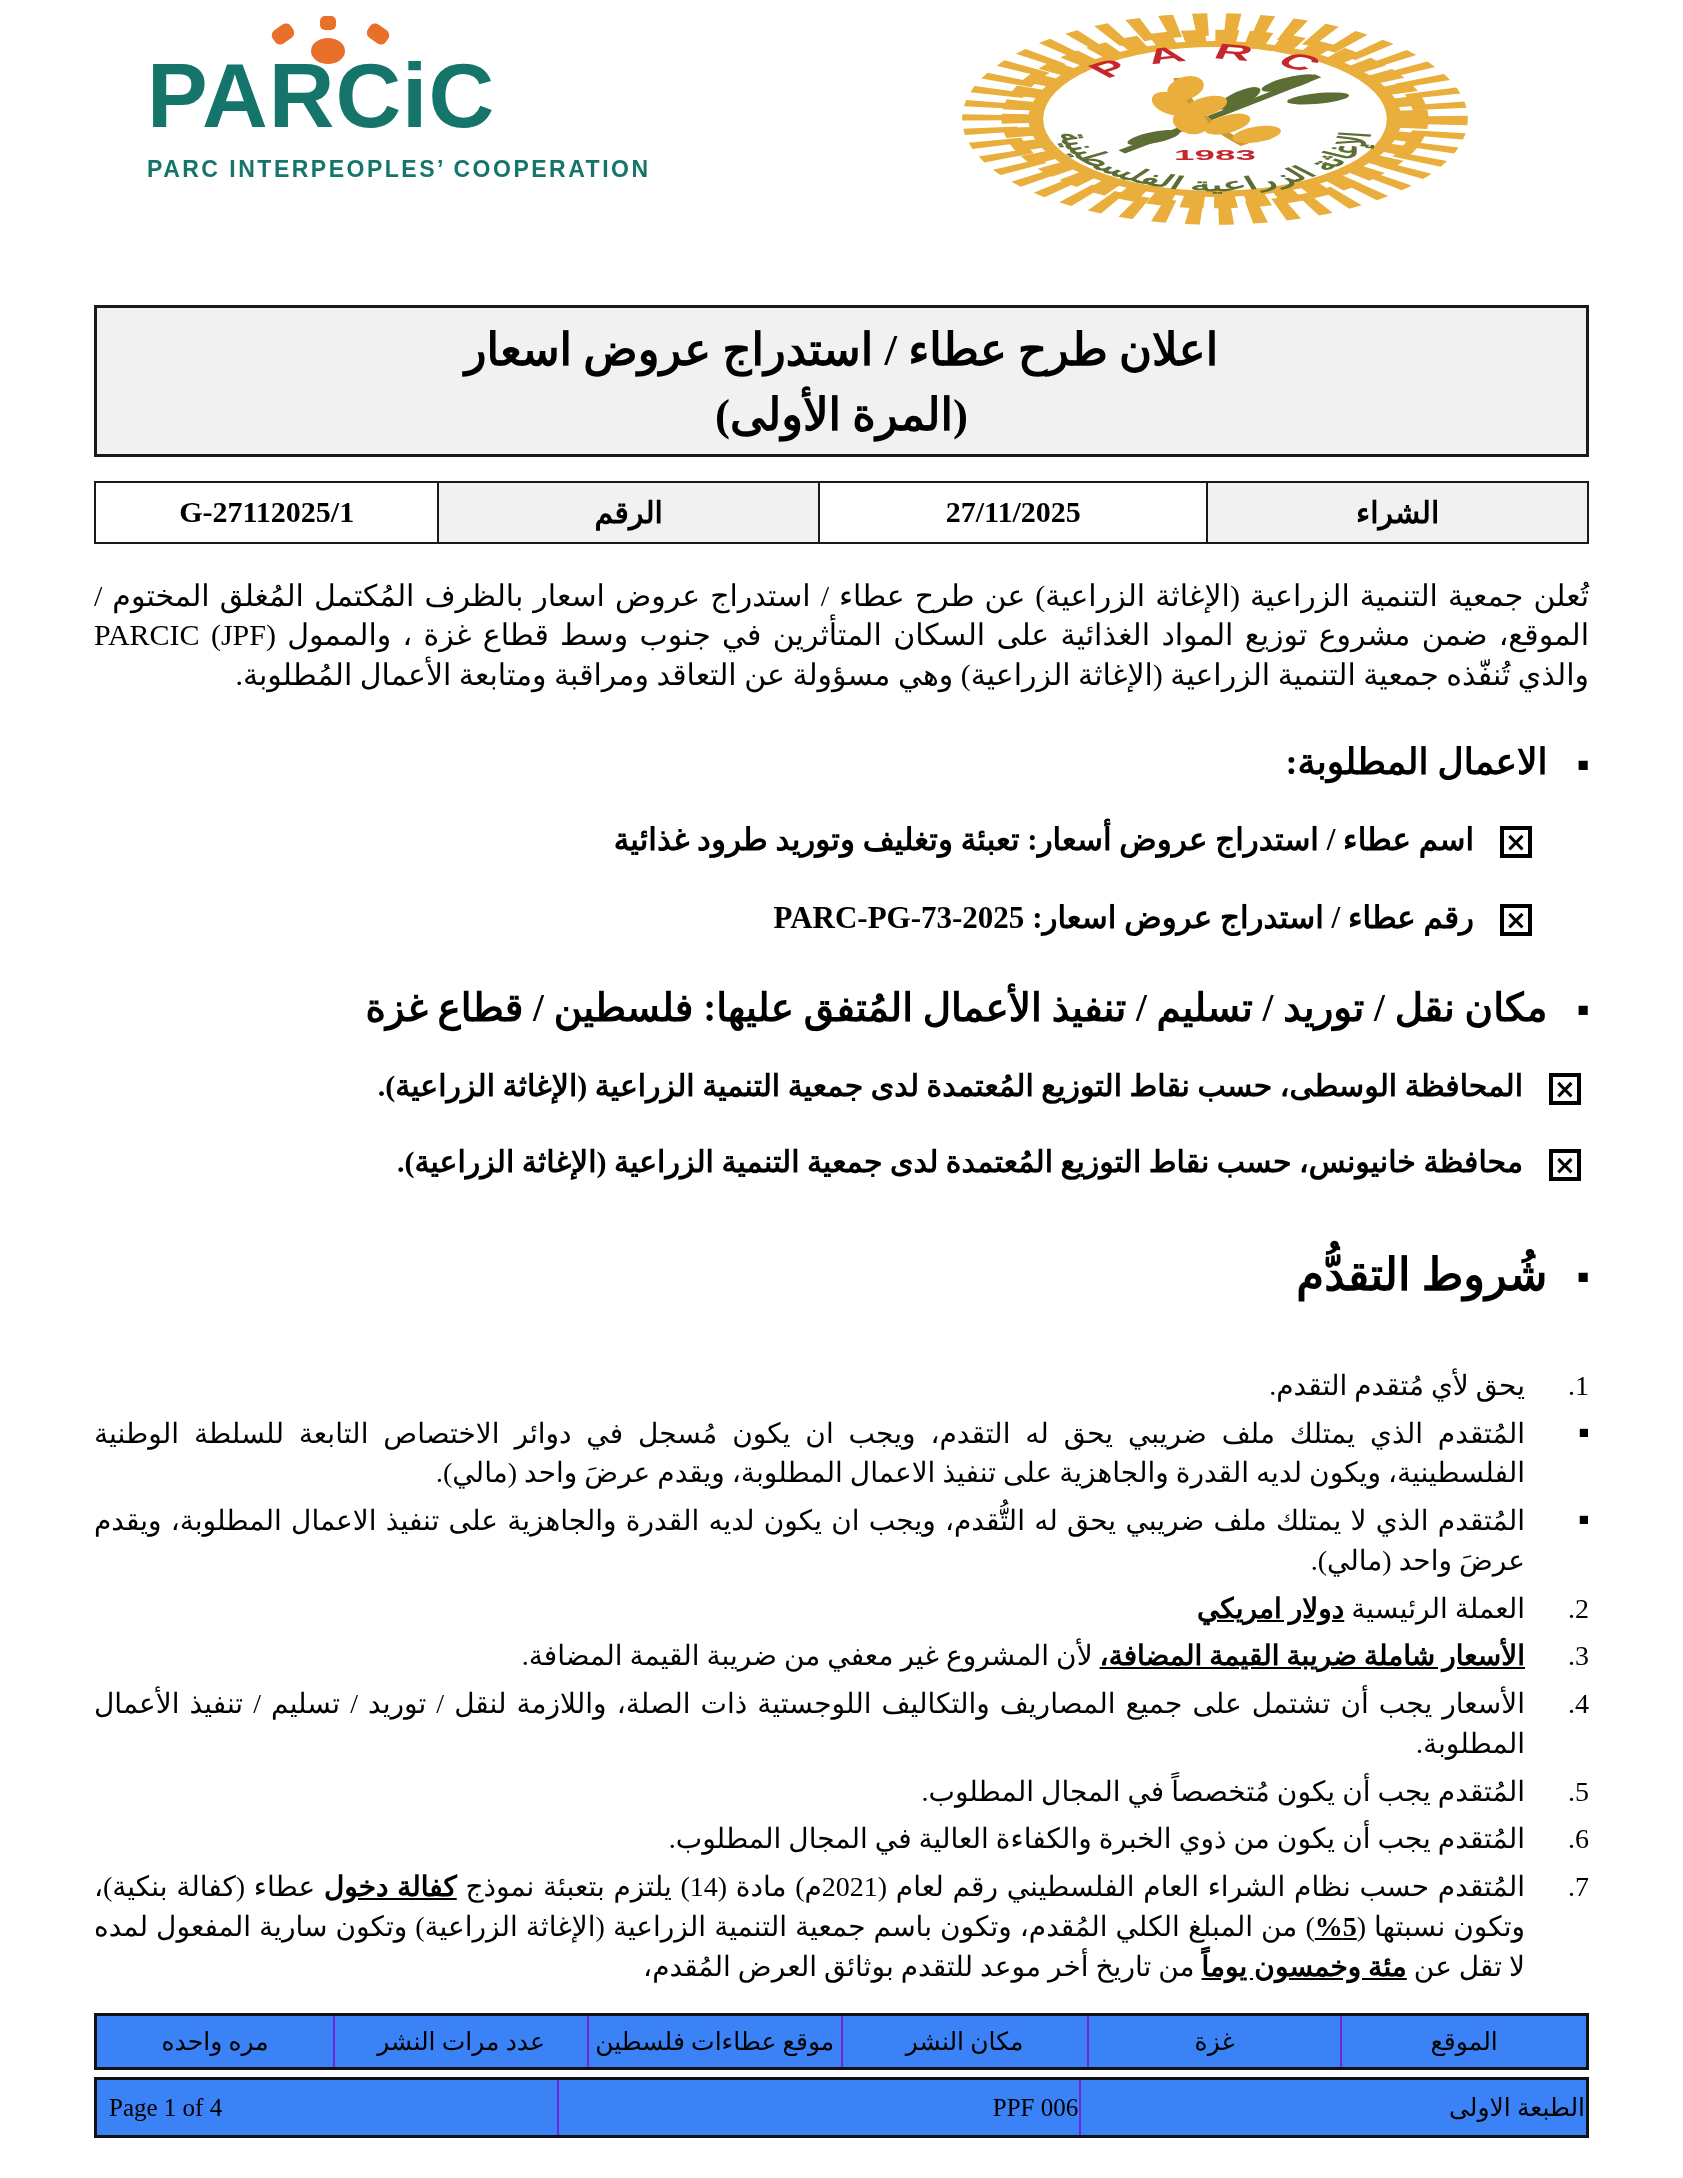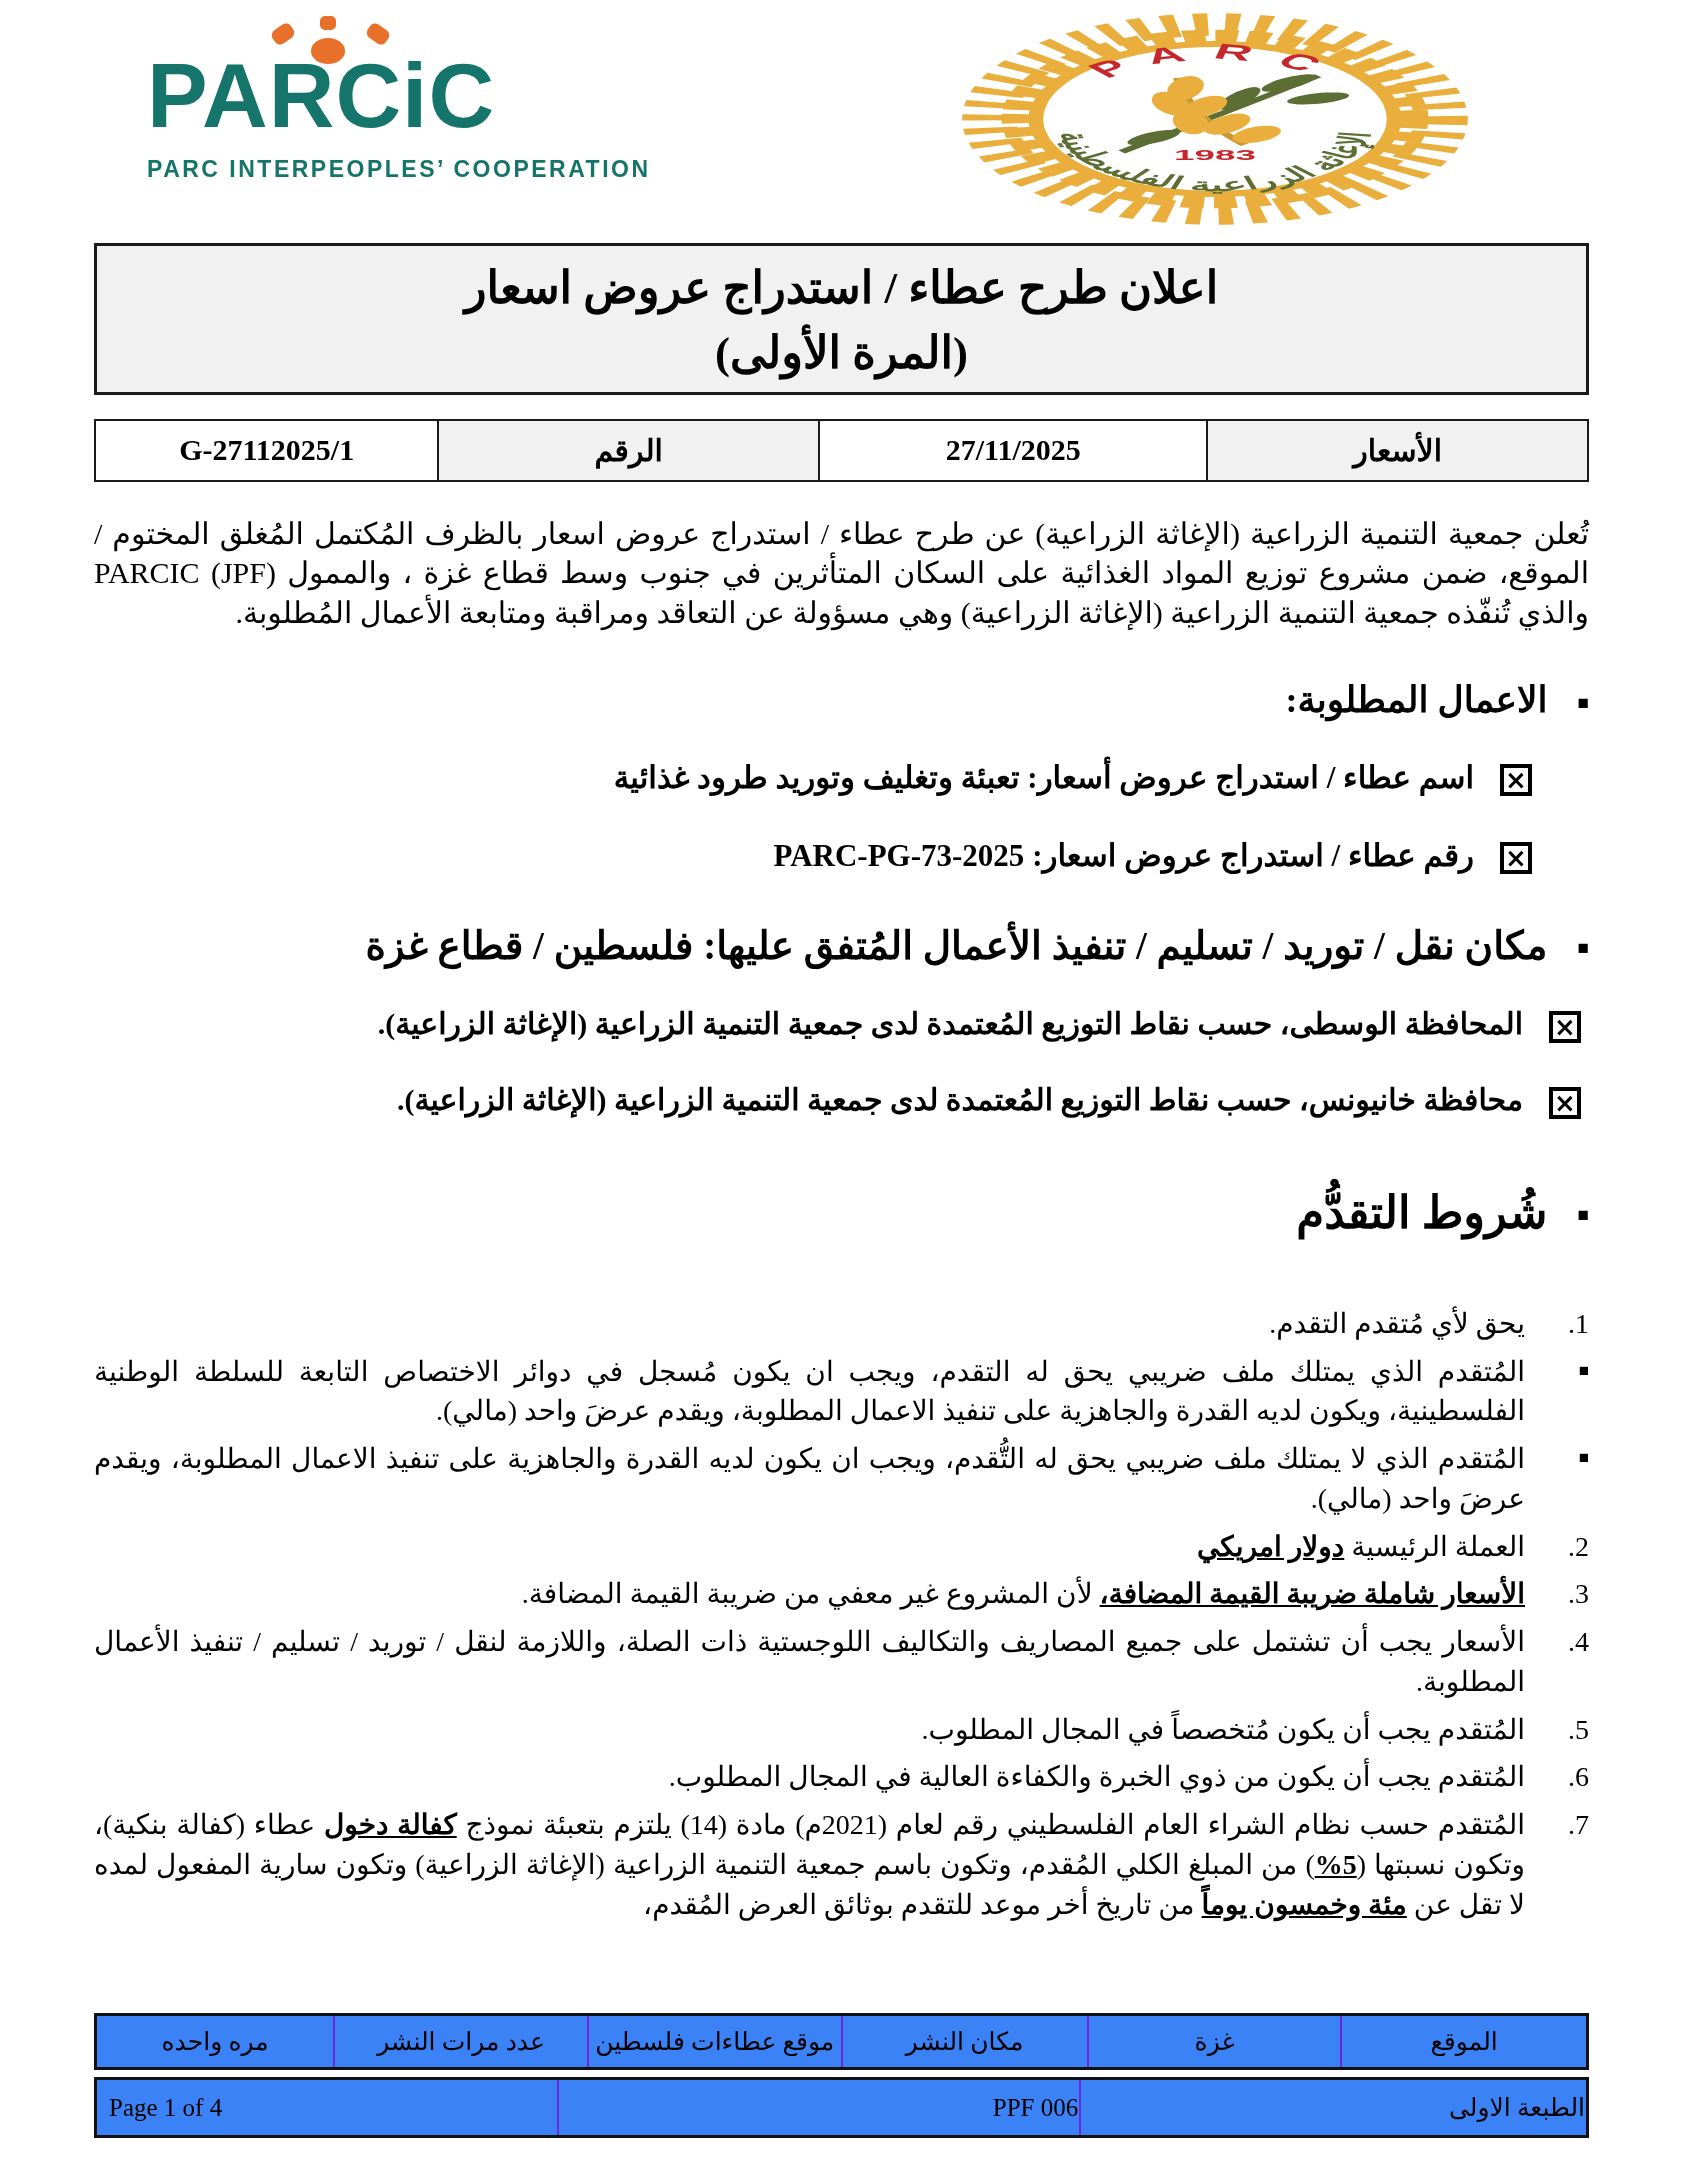--- a/index.html
+++ b/index.html
@@ -6,21 +6,21 @@
   .page{
     position:relative;
     width:1683px;height:2178px;
     background:#ffffff;
     font-family:"Liberation Serif","DejaVu Serif",serif;
     color:#000;
     overflow:hidden;
     margin:0 auto;
   }
   
-  .header{position:relative;height:243px;}
+  .header{position:relative;height:305px;}
   .logo-left{position:absolute;left:147px;top:20px;width:594px;}
   .parcic-word{
     position:relative;
     font-family:"Liberation Sans","DejaVu Sans",sans-serif;
     font-weight:800;font-size:91px;letter-spacing:1px;
     color:#15756a;line-height:1.05;padding-top:28px;
   }
   .parcic-dots{position:absolute;left:87px;top:-2px;width:188px;height:46px;}
   .dot{position:absolute;background:#e8702a;}
   .dot-head{width:34px;height:26px;border-radius:50%;left:77px;top:20px;}
@@ -138,21 +138,21 @@
   <div class="content">
 
     <div class="title-box">
       <div class="title-line">اعلان طرح عطاء / استدراج عروض اسعار</div>
       <div class="title-line">(المرة الأولى)</div>
     </div>
 
     <table class="meta-table">
       <tbody>
           <tr>
-        <td class="cell-label">الأسعار</td>
+        <td class="cell-label">الشراء</td>
         <td class="cell-value" style="width:26%"><span class="ltr">27/11/2025</span></td>
         <td class="cell-label">الرقم</td>
         <td class="cell-value"><span class="ltr">G-27112025/1</span></td>
       </tr>
     </tbody>
       </table>
 
     <p class="intro">تُعلن جمعية التنمية الزراعية (الإغاثة الزراعية) عن طرح عطاء / استدراج عروض اسعار بالظرف المُكتمل المُغلق المختوم / الموقع، ضمن مشروع توزيع المواد الغذائية على السكان المتأثرين في جنوب وسط قطاع غزة ، والممول PARCIC (JPF) والذي تُنفّذه جمعية التنمية الزراعية (الإغاثة الزراعية) وهي مسؤولة عن التعاقد ومراقبة ومتابعة الأعمال المُطلوبة.</p>
 
     <div class="h-row">

